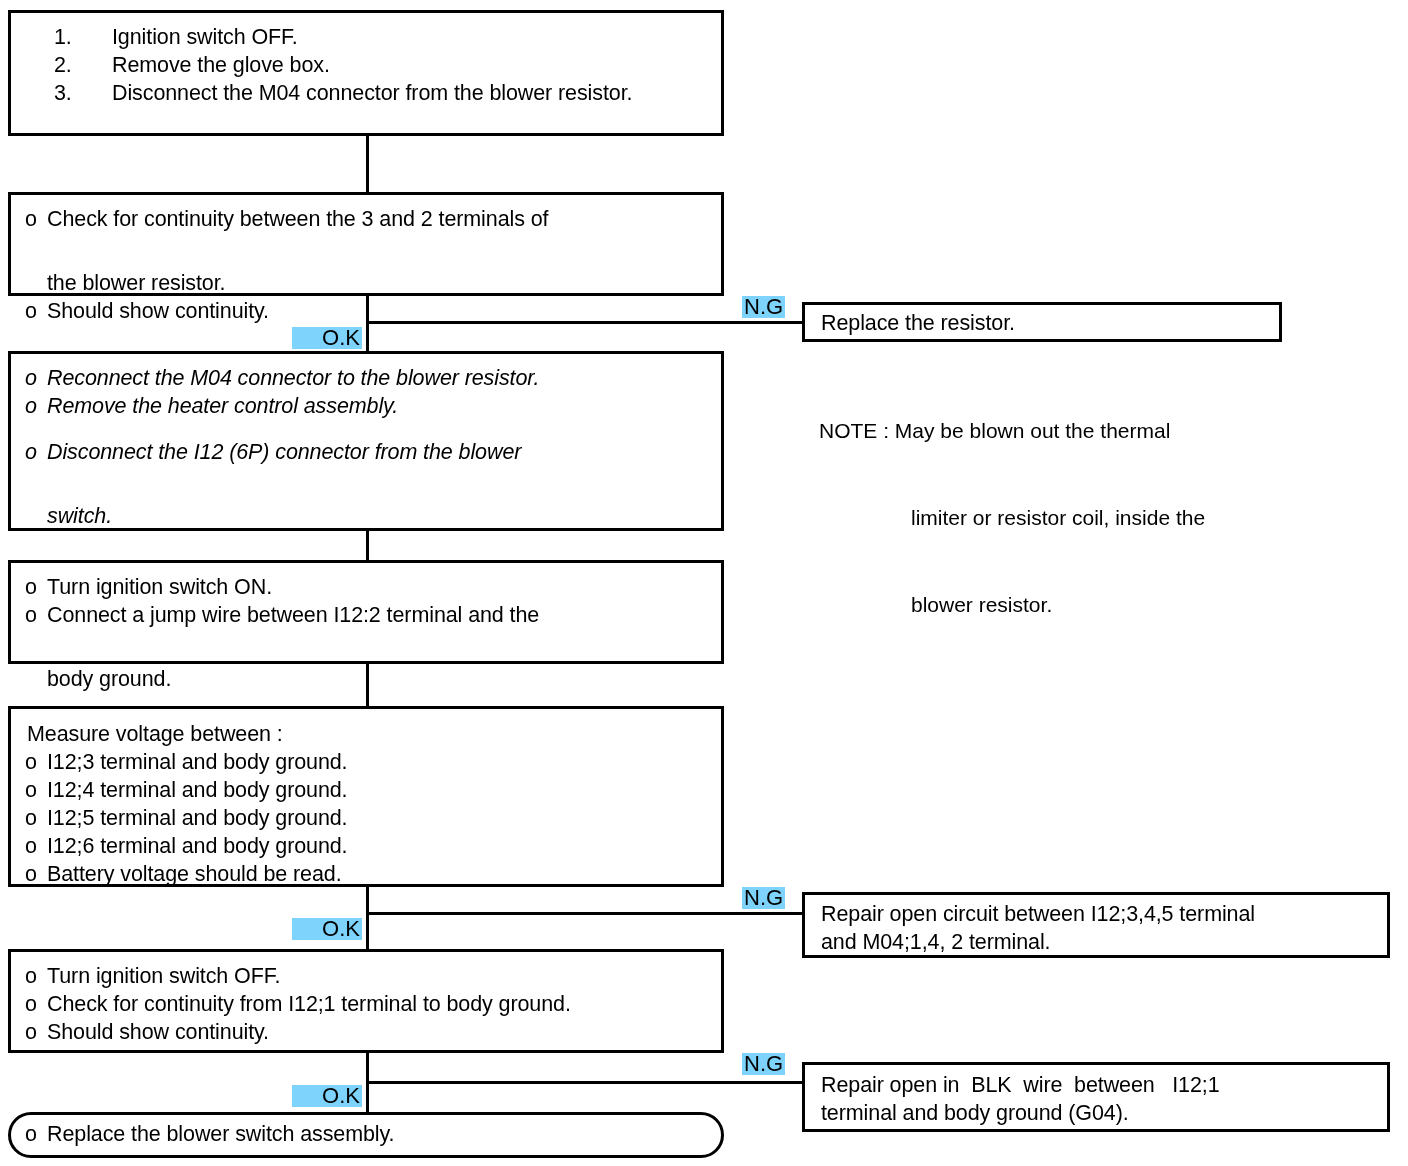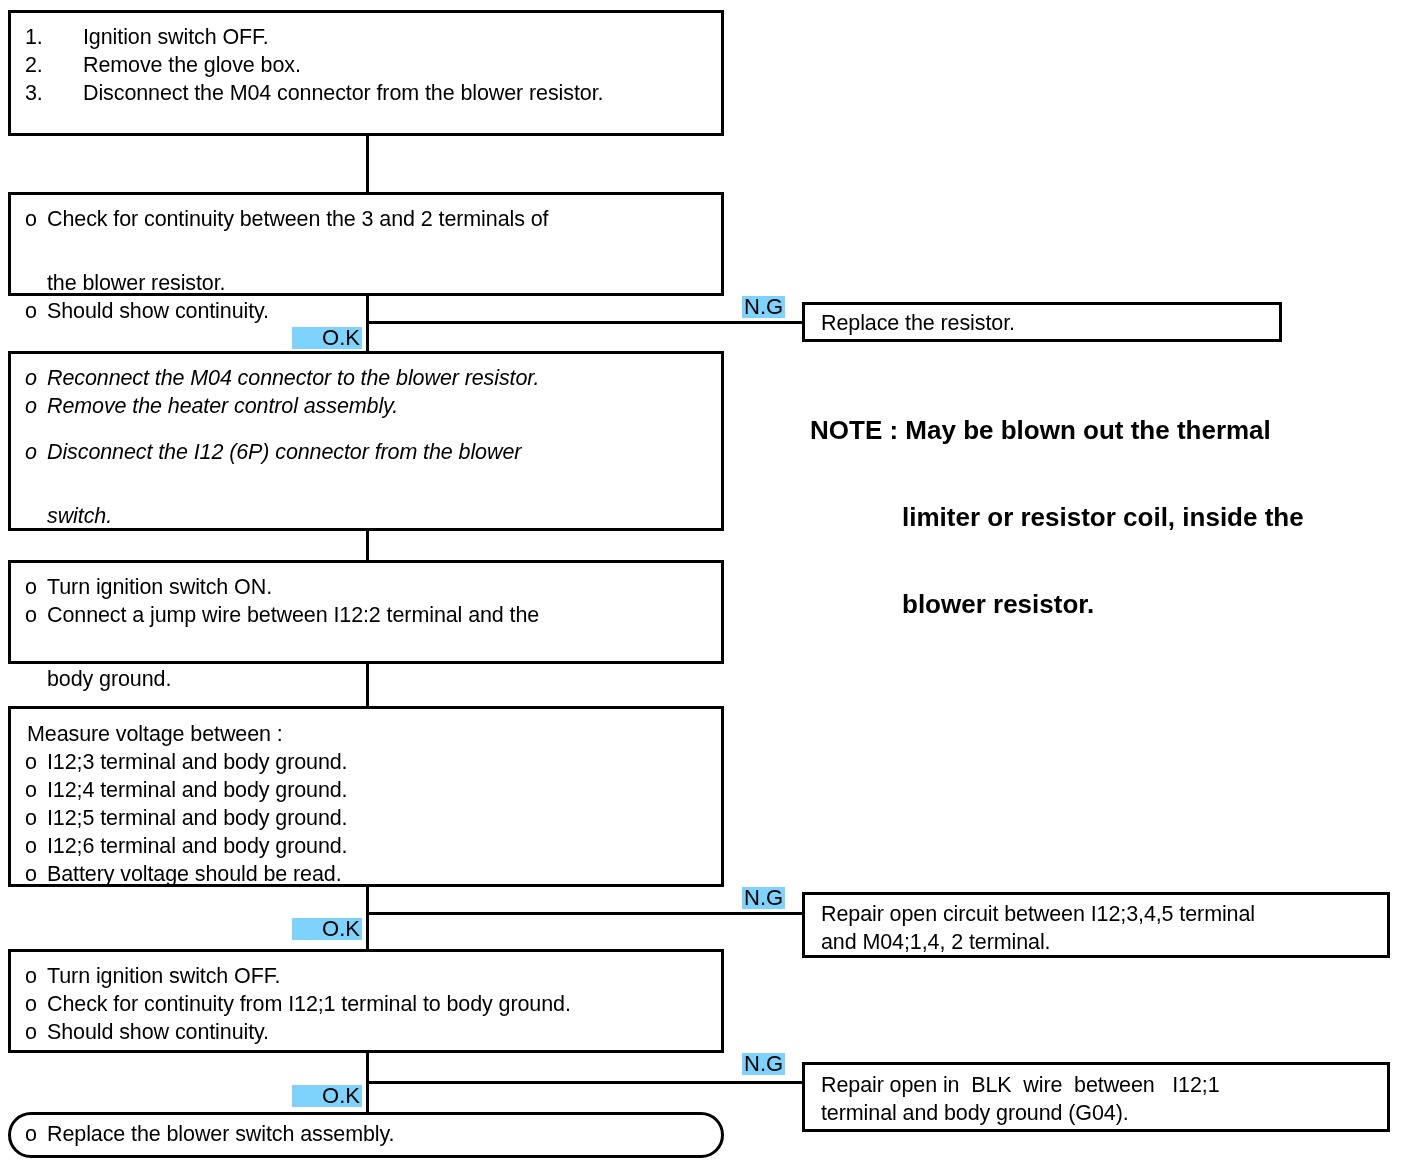--- a/index.html
+++ b/index.html
@@ -64,24 +64,25 @@
   .cont {
     padding-left: 22px;
     margin-top: 36px;
   }
   .plain { padding-left: 2px; }
 
   
   .note {
     position: absolute;
     z-index: 3;
-    font-weight: bold;
-    font-size: 26px;
+    font-weight: normal;
+    font-size: 21px;
     line-height: 29px;
     white-space: pre;
+    margin-left: 9px;
   }
   .note .nl2 { padding-left: 92px; }
 
   
   .conn-v {
     position: absolute;
     background: #000000;
     width: 3px;
     z-index: 2;
   }
@@ -102,21 +103,21 @@
     background: #7dd3fc;
     padding: 0 2px;
   }
   .lbl-ok { text-align: right; }
 </style>
 </head>
 <body>
 
 <div id="canvas">
 
-  <div class="box" style="left:8px; top:10px; width:716px; height:126px;">
+  <div class="box" style="left:8px; top:10px; width:716px; height:126px;padding-left:29px;">
     <div class="box-inner">
       <div class="line num"><span class="mk">1.</span><span>Ignition switch OFF.</span></div>
       <div class="line num"><span class="mk">2.</span><span>Remove the glove box.</span></div>
       <div class="line num"><span class="mk">3.</span><span>Disconnect the M04 connector from the blower resistor.</span></div>
     </div>
   </div>
 
   <div class="conn-v" style="left:366px; top:136px; height:57px;"></div>
 
   <div class="box" style="left:8px; top:192px; width:716px; height:104px;">

